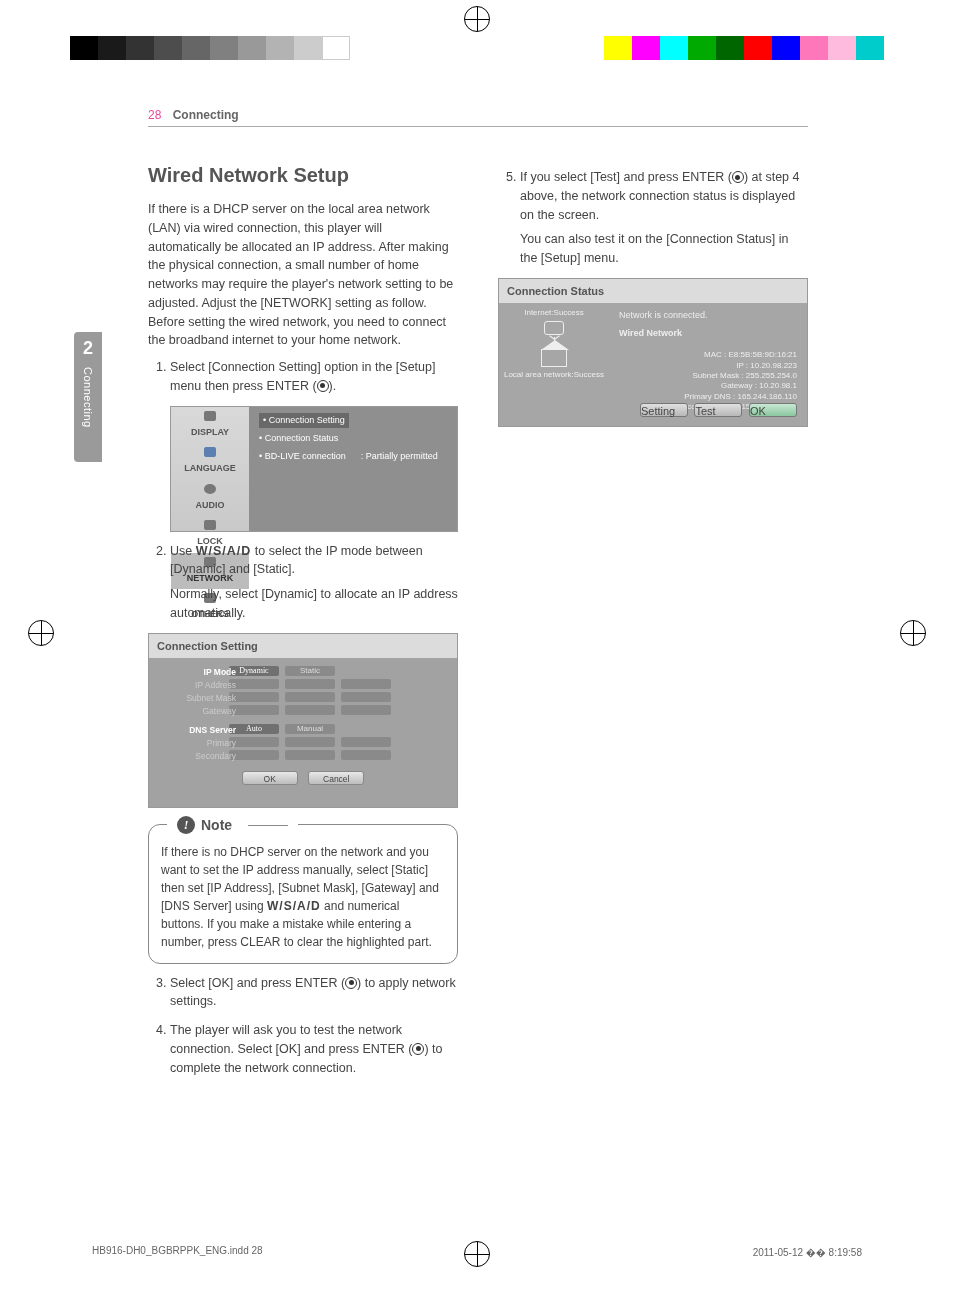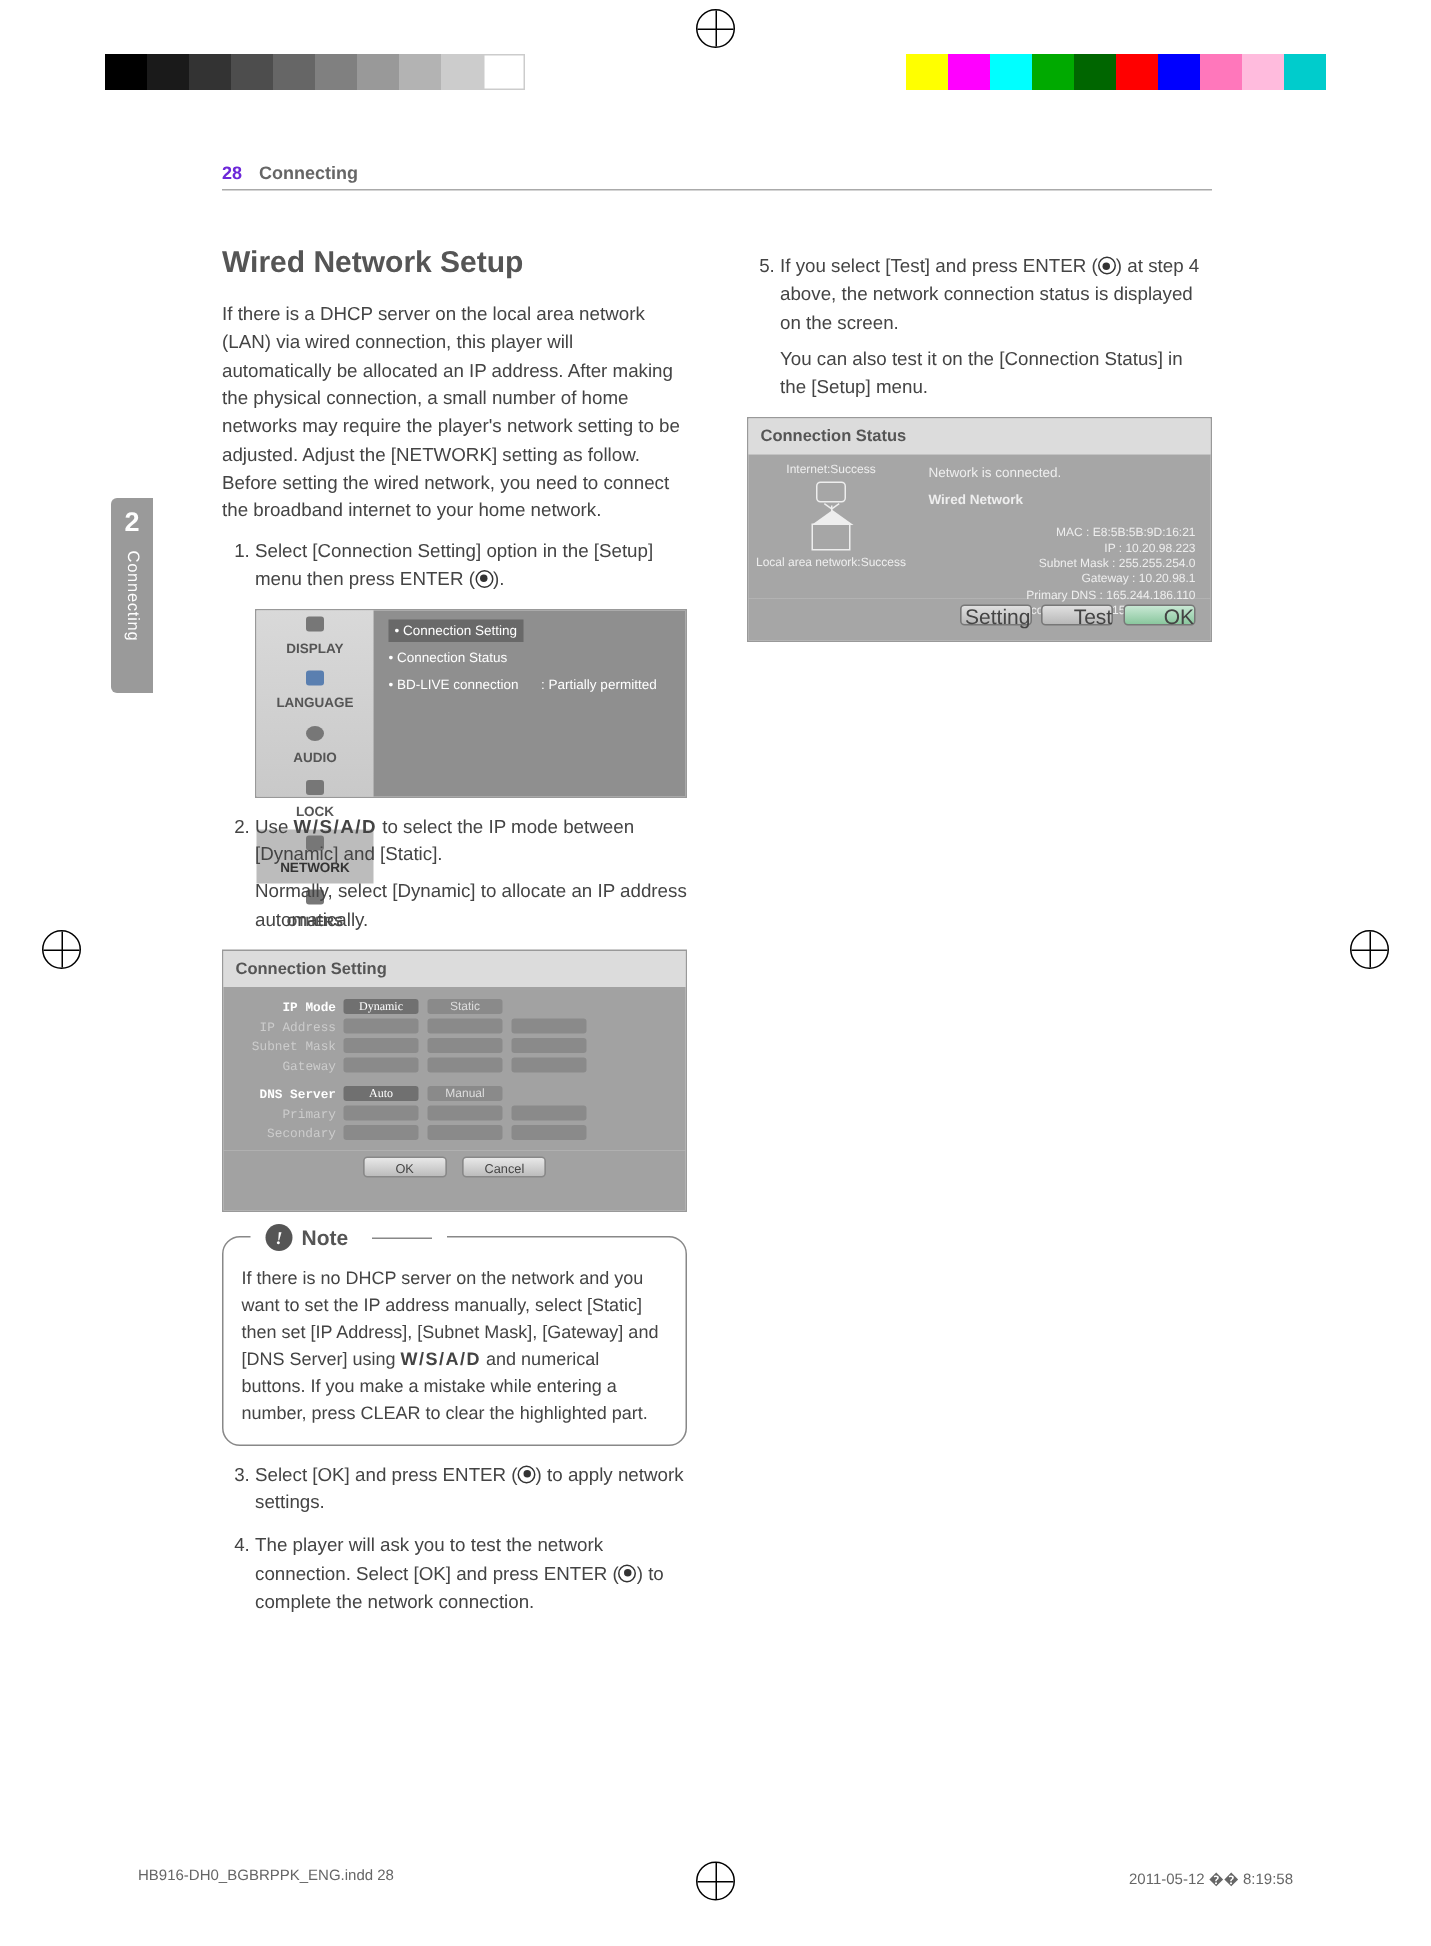--- a/index.html
+++ b/index.html
@@ -27,21 +27,21 @@
   .cross-top { top: 6px; left: 464px; }
   .cross-left { top: 620px; left: 28px; }
   .cross-right { top: 620px; right: 28px; }
   .cross-bottom { bottom: 30px; left: 464px; }
 
   .page-header {
     position: absolute; top: 108px; left: 148px; width: 660px;
     border-bottom: 1px solid #aaa; padding-bottom: 4px;
     font-size: 12px; color: #555;
   }
-  .page-header .pg-num { font-weight: bold; color: #6d28d9; margin-right: 8px; }
+  .page-header .pg-num { font-weight: normal; color: #ec4899; margin-right: 8px; }
   .page-header .pg-sec { font-weight: bold; color: #666; }
 
   .side-tab {
     position: absolute; left: 74px; top: 332px;
     width: 28px; height: 130px;
     background: #9a9a9a; border-radius: 4px 0 0 4px;
     color: #fff; text-align: center;
   }
   .side-tab .chap-num { font-size: 18px; font-weight: bold; padding-top: 6px;}
   .side-tab .chap-txt {
@@ -78,21 +78,21 @@
   .ui-sidebar .sb-item { display: flex; align-items: center; gap: 5px; padding: 4px 6px; color: #555; font-size: 9px; font-weight: bold; flex-direction: column;}
   .ui-sidebar .sb-item.active { background: #bcbcbc; color: #333; }
   .sb-icon { width: 12px; height: 10px; background: #777; border-radius: 2px; display: inline-block;}
   .ui-main-a { flex: 1; background: #8f8f8f; color: #fff; padding: 6px 10px; font-size: 9px;}
   .ui-main-a .row { margin-bottom: 4px; }
   .ui-main-a .sel { background: #696969; padding: 1px 4px; display: inline-block; }
 
   .ui-panel-b { padding: 0; }
   .pb-title { background: #dcdcdc; color: #555; font-weight: bold; font-size: 11px; padding: 4px 8px;}
   .pb-body { background: #a2a2a2; padding: 8px 10px 4px 80px; color: #ddd; font-size: 8.5px; min-height: 90px; position: relative;}
-  .pb-body .lbl-col { position:absolute; left:10px; top:8px; width:65px; text-align:right; color:#ccc;font-family:Liberation Mono, monospace;}
+  .pb-body .lbl-col { position:absolute; left:22px; top:8px; width:65px; text-align:right; color:#ccc;}
   .pb-body .lbl-col div { height: 13px; }
   .field-row { margin-bottom: 2px; height: 11px; display:flex; gap:6px;}
   .field-slot { width: 50px; height: 10px; background: #8a8a8a; border-radius: 2px; font-size:8px; text-align:center; color:#ddd; line-height:10px;}
   .field-slot.sel { background: #707070; color:#fff;font-family:Liberation Serif, serif;}
   .pb-btns { background: #a2a2a2; padding: 4px 0 20px; text-align:center;}
   .pb-btn { display:inline-block; width:56px; height:14px; line-height:14px; font-size:8.5px; background:linear-gradient(#e8e8e8,#bcbcbc); border:1px solid #888; border-radius:3px; margin:0 4px; color:#444;}
 
   .note-box {
     border: 1px solid #888; border-radius: 12px; padding: 18px 12px 12px;
     position: relative; margin: 16px 0 10px; font-size: 12px; line-height: 1.5;
@@ -120,21 +120,21 @@
   .pc-arrow { width:1px; height:10px; background:#eee; margin:0 auto; position:relative;}
   .pc-arrow::before,.pc-arrow::after{content:"";position:absolute;width:6px;height:1px;background:#eee;}
   .pc-arrow::before{top:0;left:-5px;transform:rotate(35deg);}
   .pc-arrow::after{top:0;left:0;transform:rotate(-35deg);}
   .pc-house { width:26px; height:18px; border:1px solid #eee; margin:2px auto; position:relative;}
   .pc-house::before{content:"";position:absolute;top:-10px;left:-1px;border-left:14px solid transparent;border-right:14px solid transparent;border-bottom:10px solid #eee;}
   .pc-right { flex:1; padding: 6px 10px; color:#eee; font-size:8.5px;}
   .pc-right .hdr { font-size:9px; margin-bottom:4px;}
   .pc-right .info { text-align:right; font-size:8px; line-height:1.3; margin-top:10px;}
   .pc-btns { background:#a6a6a6; text-align:right; padding:4px 10px 6px;}
-  .pc-btn { display:inline-block; width:48px; height:14px; line-height:14px; font-size:14px; text-align:right; background:linear-gradient(#e0e0e0,#b8b8b8); border:1px solid #777; border-radius:3px; margin-left:4px; color:#444;}
+  .pc-btn { display:inline-block; width:48px; height:14px; line-height:14px; font-size:11px; text-align:left; background:linear-gradient(#e0e0e0,#b8b8b8); border:1px solid #777; border-radius:3px; margin-left:4px; color:#444;}
   .pc-btn.ok { background: linear-gradient(#c8e8d4,#8ac79e); }
 
   .footer {
     position: absolute; bottom: 38px; left: 92px; right: 92px;
     font-size: 10px; color: #666; display:flex; justify-content:space-between;
   }
 </style>
 </head>
 <body>
 

